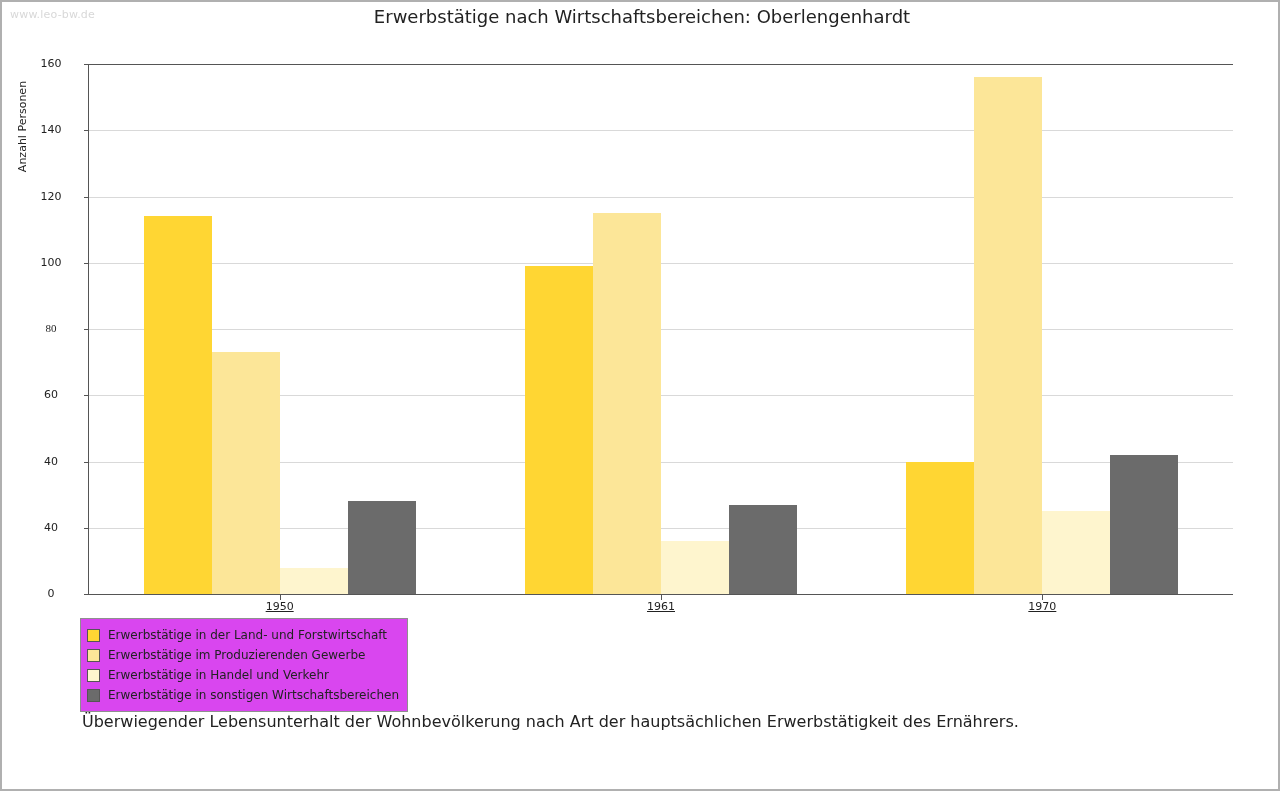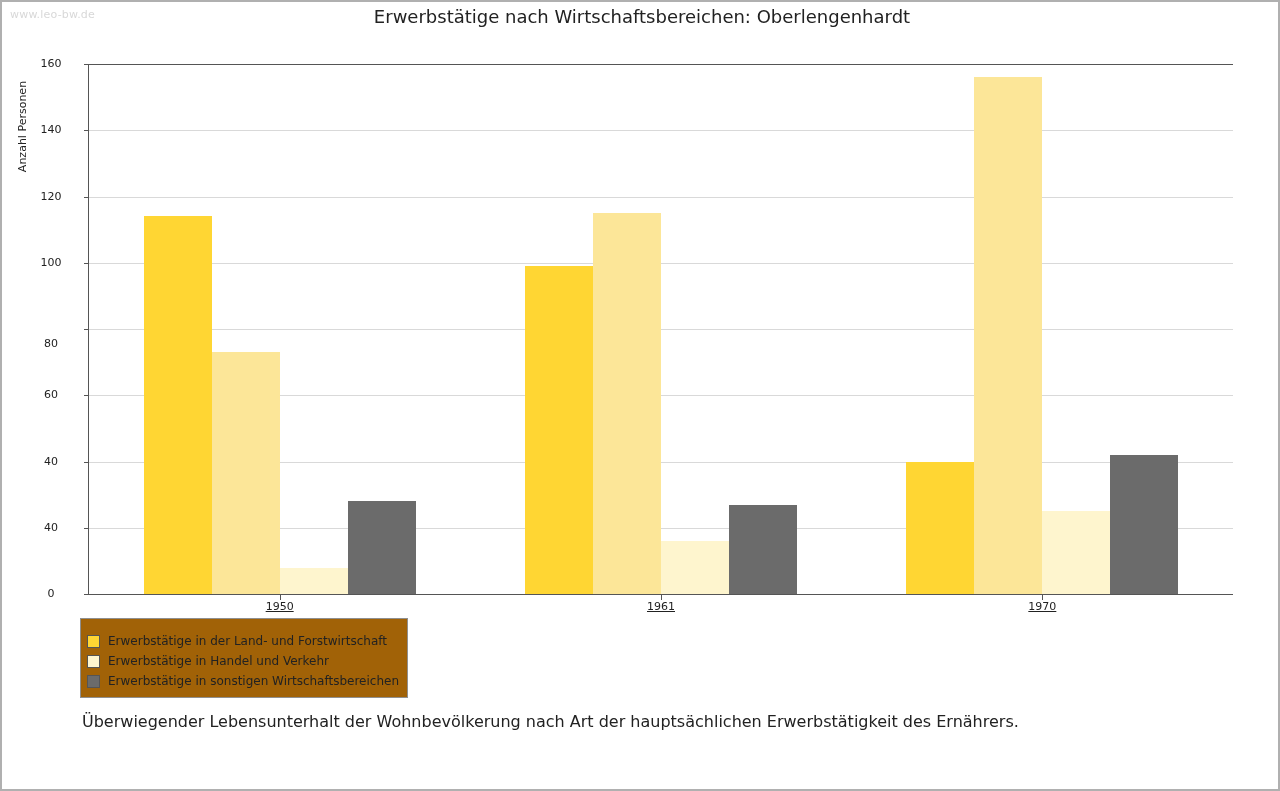--- a/index.html
+++ b/index.html
@@ -110,22 +110,22 @@
     color: #222222;
     text-decoration: underline;
   }
 
   
   #legend {
     position: absolute;
     left: 78px;
     top: 616px;
     border: 1px solid #8f8f8f;
-    background: #a16207;
-    padding: 12px 8px 6px 6px;
+    background: #d946ef;
+    padding: 6px 8px 6px 6px;
   }
   .legend-row {
     display: flex;
     align-items: center;
     height: 20px;
   }
   .legend-swatch {
     width: 11px;
     height: 11px;
     border: 1px solid #555555;
@@ -176,21 +176,21 @@
         <div class="ytick-mark" style="top: 463.75px;"></div>
         <div class="ytick-label" style="top: 463.75px;">40</div>
         <div class="gridline" style="top: 397.5px;"></div>
         <div class="ytick-mark" style="top: 397.5px;"></div>
         <div class="ytick-label" style="top: 397.5px;">40</div>
         <div class="gridline" style="top: 331.25px;"></div>
         <div class="ytick-mark" style="top: 331.25px;"></div>
         <div class="ytick-label" style="top: 331.25px;">60</div>
         <div class="gridline" style="top: 265px;"></div>
         <div class="ytick-mark" style="top: 265px;"></div>
-        <div class="ytick-label" style="top: 280px;">80</div>
+        <div class="ytick-label" style="top: 265px; font-family: Liberation Serif, serif;">80</div>
         <div class="gridline" style="top: 198.75px;"></div>
         <div class="ytick-mark" style="top: 198.75px;"></div>
         <div class="ytick-label" style="top: 198.75px;">100</div>
         <div class="gridline" style="top: 132.5px;"></div>
         <div class="ytick-mark" style="top: 132.5px;"></div>
         <div class="ytick-label" style="top: 132.5px;">120</div>
         <div class="gridline" style="top: 66.25px;"></div>
         <div class="ytick-mark" style="top: 66.25px;"></div>
         <div class="ytick-label" style="top: 66.25px;">140</div>
         <div class="topline" style="top: 0px;"></div>
@@ -220,20 +220,24 @@
         <div class="xtick-label" style="left: 893.333px;">1970</div>
       </div>
   </div>
 
   <div id="legend">
       <div class="legend-row">
         <span class="legend-swatch" style="background: rgb(255, 214, 51);"></span>
         <span class="legend-text">Erwerbstätige in der Land- und Forstwirtschaft</span>
       </div>
       <div class="legend-row">
+        <span class="legend-swatch" style="background: rgb(252, 230, 152);"></span>
+        <span class="legend-text">Erwerbstätige im Produzierenden Gewerbe</span>
+      </div>
+      <div class="legend-row">
         <span class="legend-swatch" style="background: rgb(254, 245, 206);"></span>
         <span class="legend-text">Erwerbstätige in Handel und Verkehr</span>
       </div>
       <div class="legend-row">
         <span class="legend-swatch" style="background: rgb(107, 107, 107);"></span>
         <span class="legend-text">Erwerbstätige in sonstigen Wirtschaftsbereichen</span>
       </div>
     </div>
 
   <div id="footnotes">

